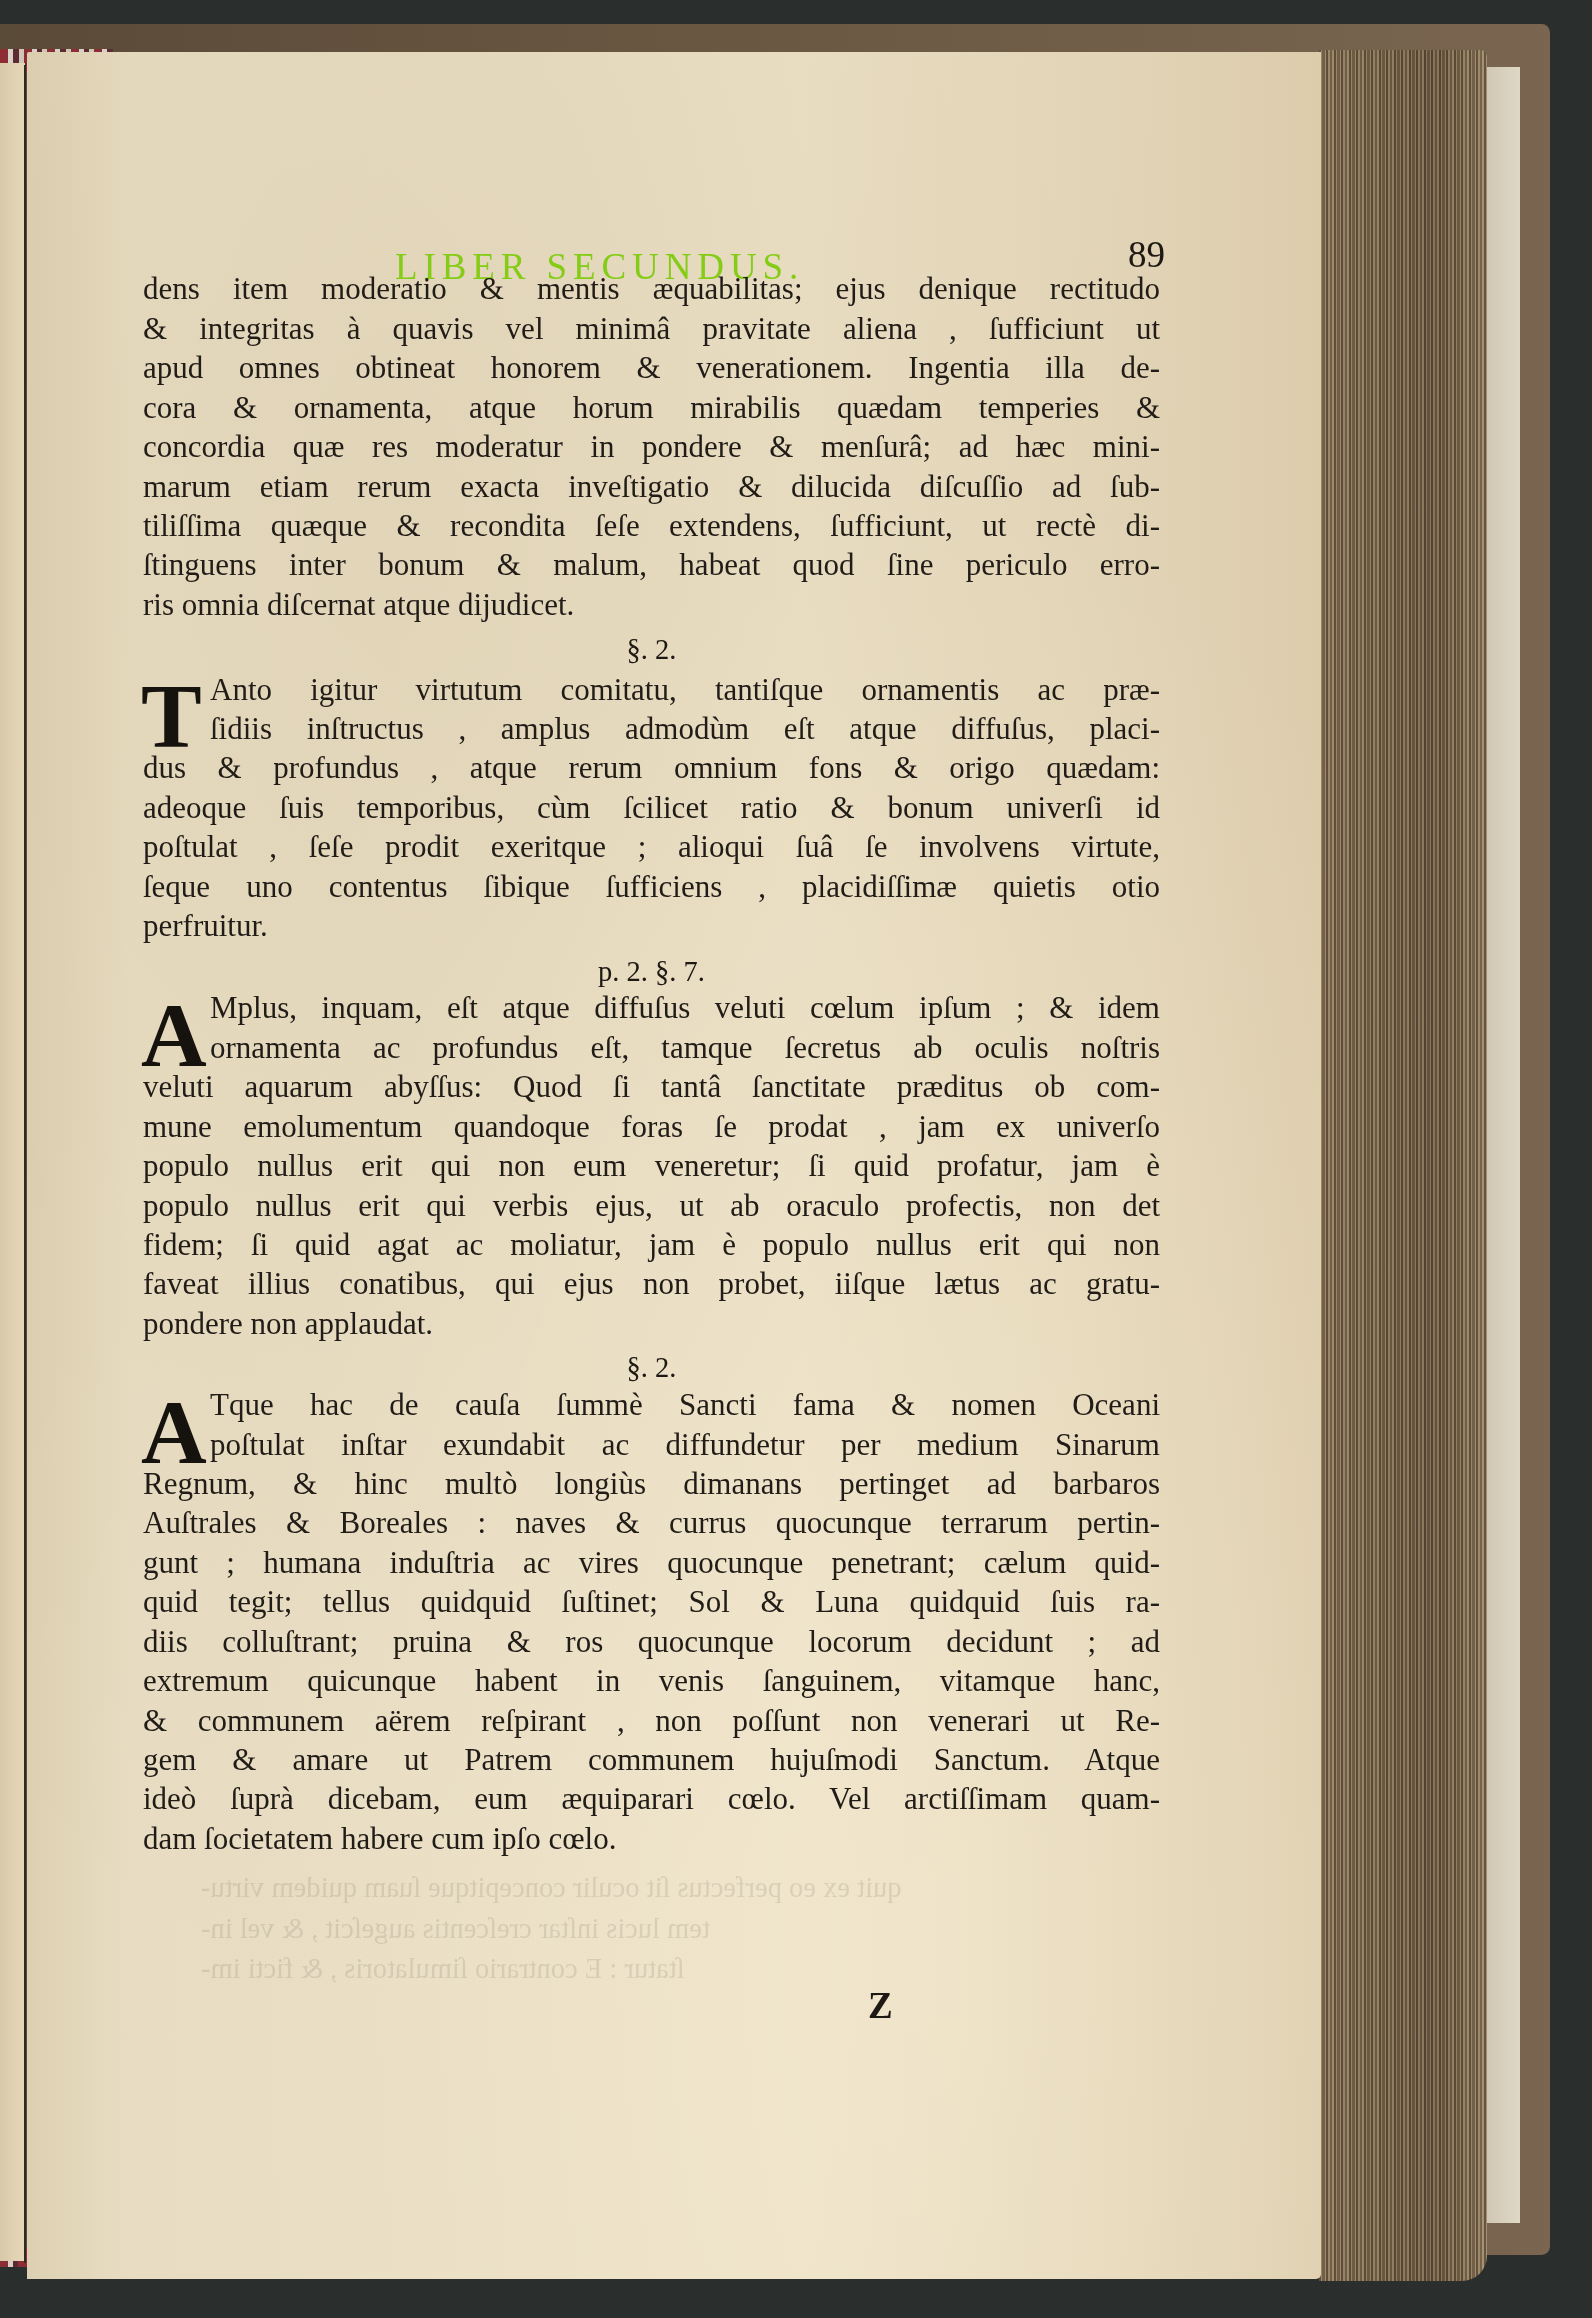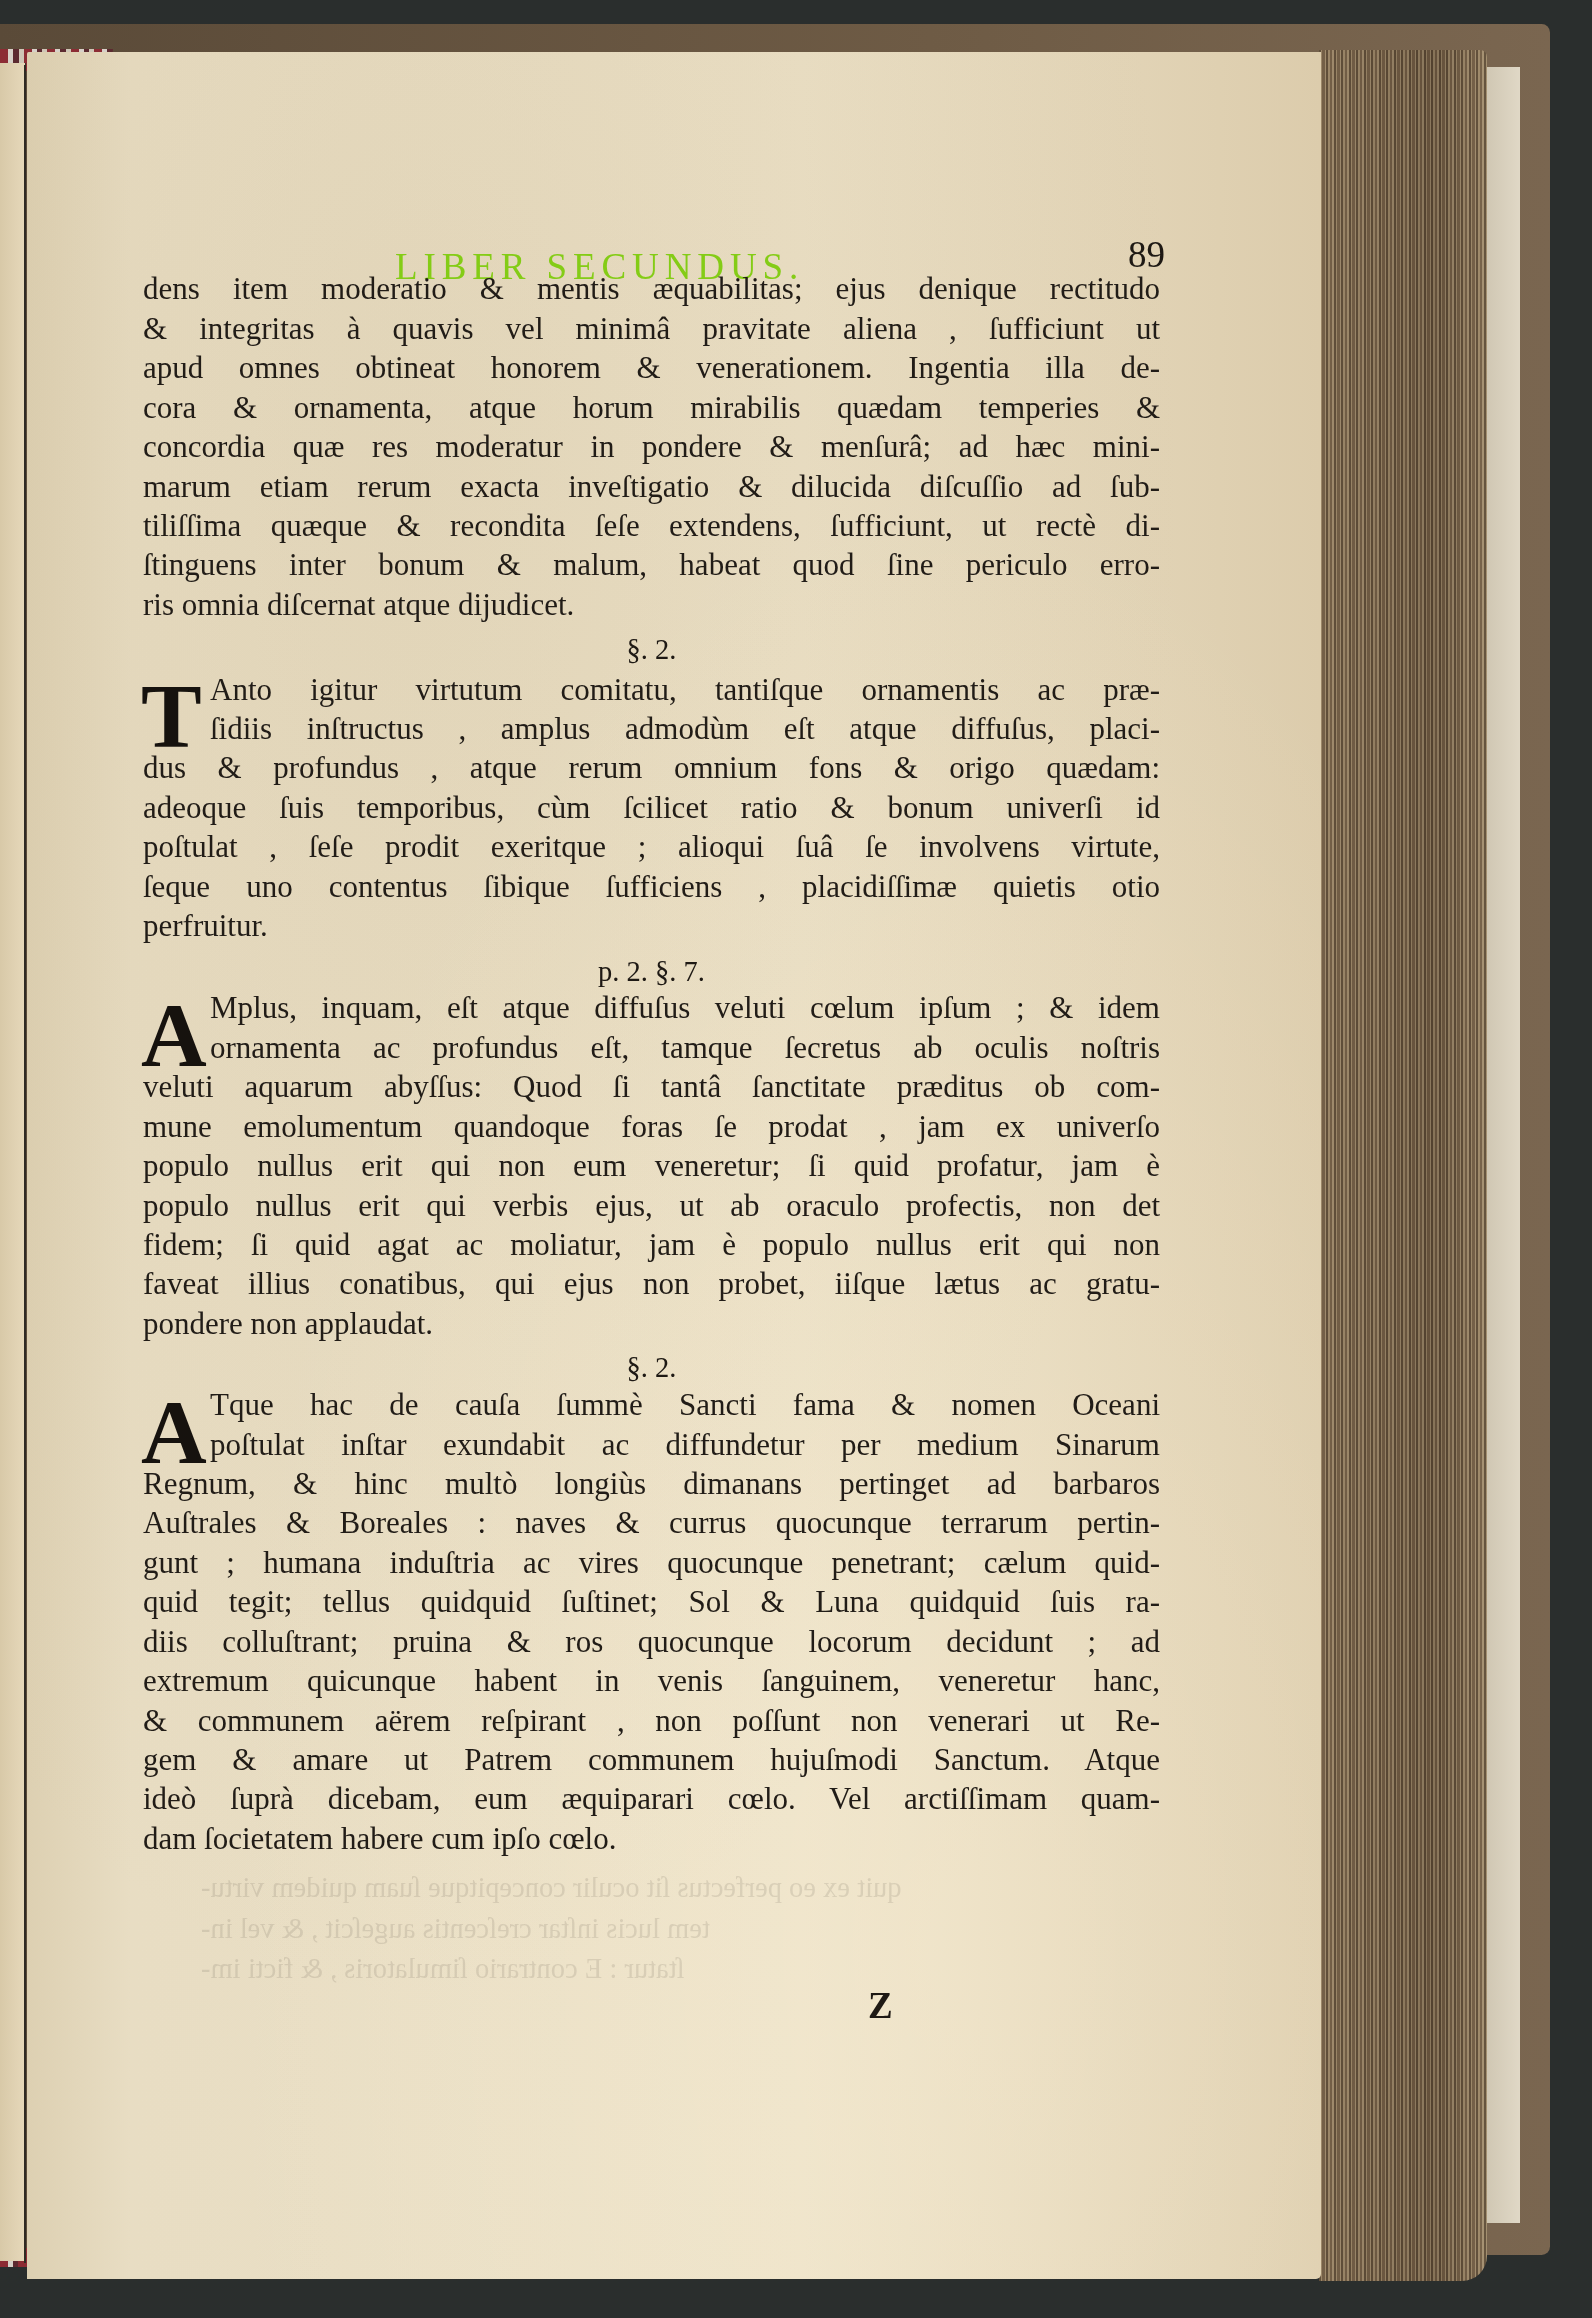--- a/index.html
+++ b/index.html
@@ -90,21 +90,21 @@
 <div class="section" style="top:1352px">§. 2.</div>
 <div>
   <div class="dropcap" style="top:1387px">A</div>
   <div class="line indent" style="top:1389px;left:210px;width:950px">Tque hac de cauſa ſummè Sancti fama &amp; nomen Oceani</div>
   <div class="line indent" style="top:1429px;left:210px;width:950px">poſtulat inſtar exundabit ac diffundetur per medium Sinarum</div>
   <div class="line" style="top:1468px">Regnum, &amp; hinc multò longiùs dimanans pertinget ad barbaros</div>
   <div class="line" style="top:1507px">Auſtrales &amp; Boreales : naves &amp; currus quocunque terrarum pertin-</div>
   <div class="line" style="top:1547px">gunt ; humana induſtria ac vires quocunque penetrant; cælum quid-</div>
   <div class="line" style="top:1586px">quid tegit; tellus quidquid ſuſtinet; Sol &amp; Luna quidquid ſuis ra-</div>
   <div class="line" style="top:1626px">diis colluſtrant; pruina &amp; ros quocunque locorum decidunt ; ad</div>
-  <div class="line" style="top:1665px">extremum quicunque habent in venis ſanguinem, veneretur hanc,</div>
+  <div class="line" style="top:1665px">extremum quicunque habent in venis ſanguinem, vitamque hanc,</div>
   <div class="line" style="top:1705px">&amp; communem aërem reſpirant , non poſſunt non venerari ut Re-</div>
   <div class="line" style="top:1744px">gem &amp; amare ut Patrem communem hujuſmodi Sanctum. Atque</div>
   <div class="line" style="top:1783px">ideò ſuprà dicebam, eum æquiparari cœlo. Vel arctiſſimam quam-</div>
   <div class="line short" style="top:1823px">dam ſocietatem habere cum ipſo cœlo.</div>
 </div>
 
 <div class="signature">Z</div>
 
 
 </body></html>

